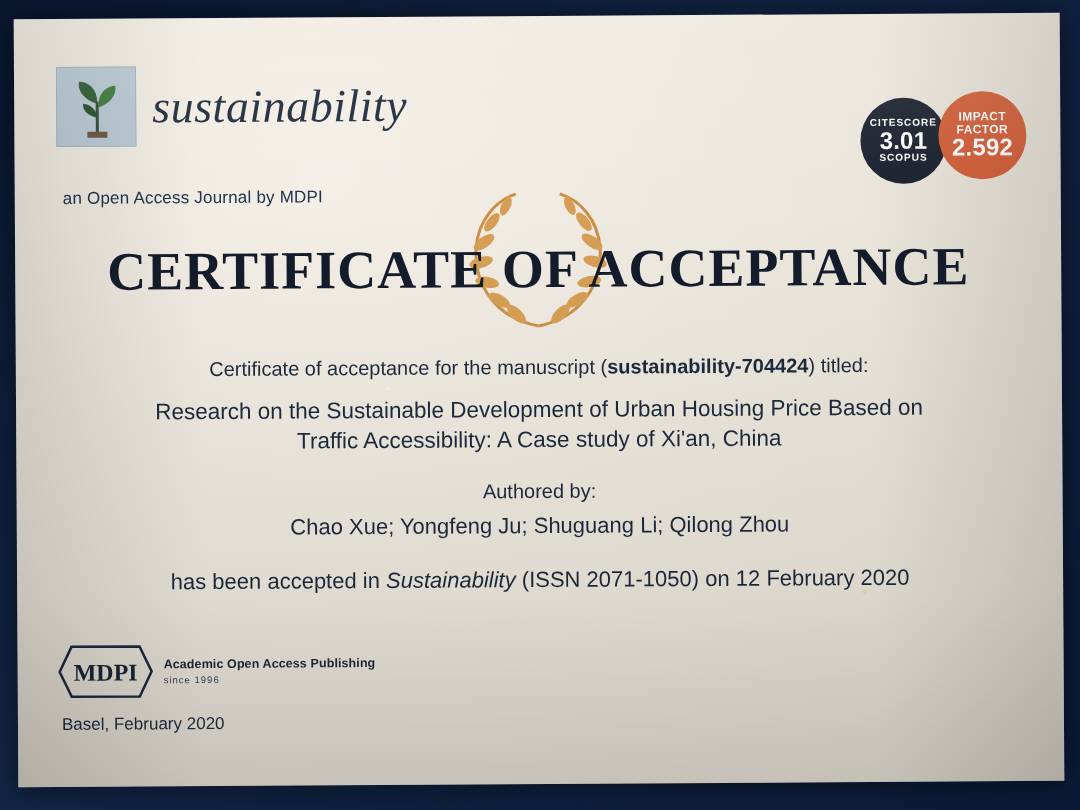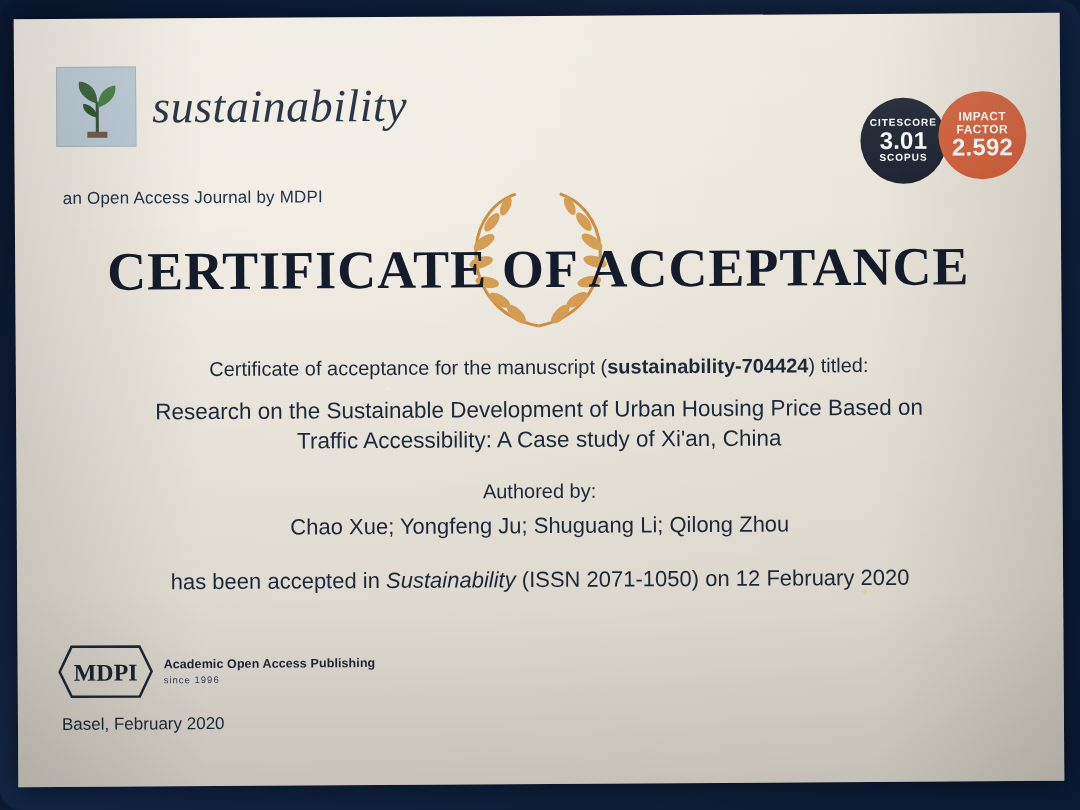--- a/index.html
+++ b/index.html
@@ -10,21 +10,20 @@
     font-family: "Liberation Sans", sans-serif;
     overflow: hidden;
   }
 
   
   #photo {
     position: relative;
     width: 1080px;
     height: 810px;
     background: linear-gradient(135deg, #0a1730 0%, #122544 40%, #0b1a35 100%);
-    border-radius: 21px;
   }
 
   
   #certificate {
     position: absolute;
     left: 16px;
     top: 16px;
     width: 1046px;
     height: 768px;
     background:

